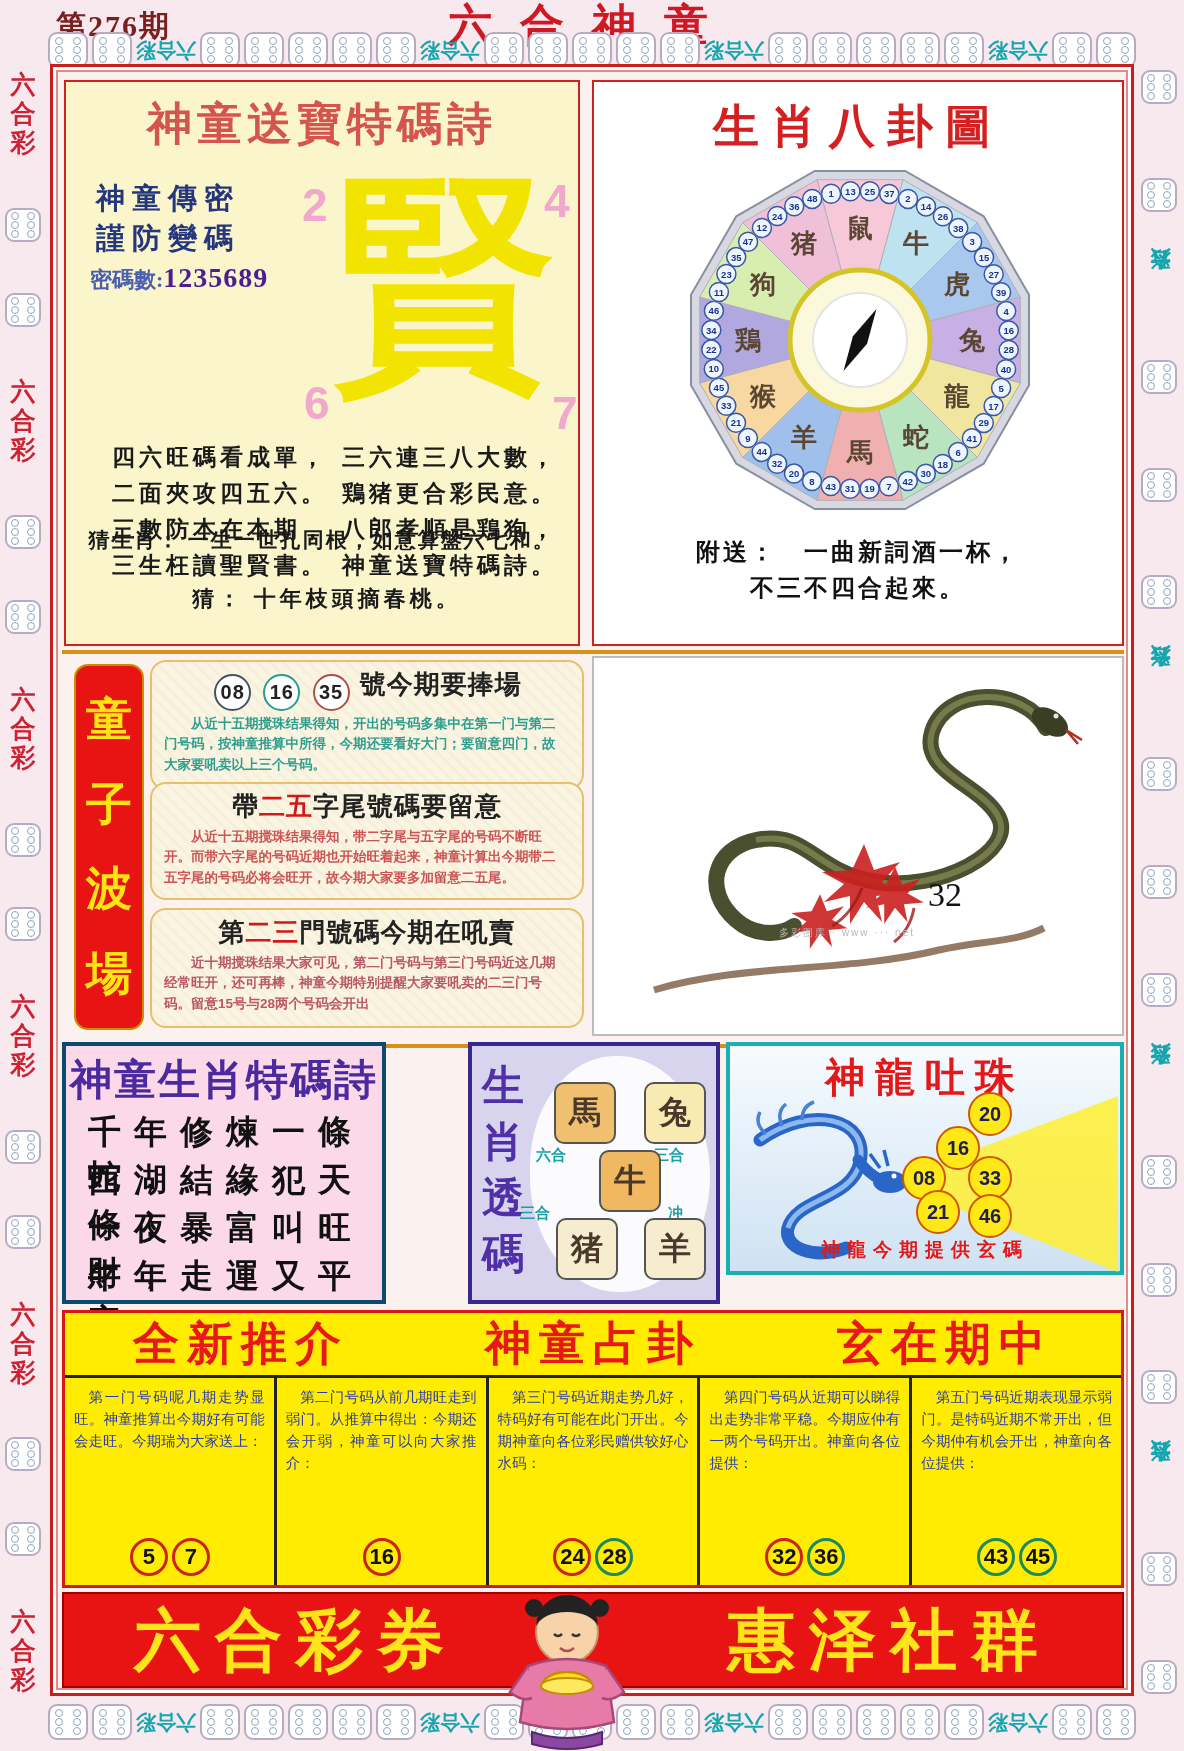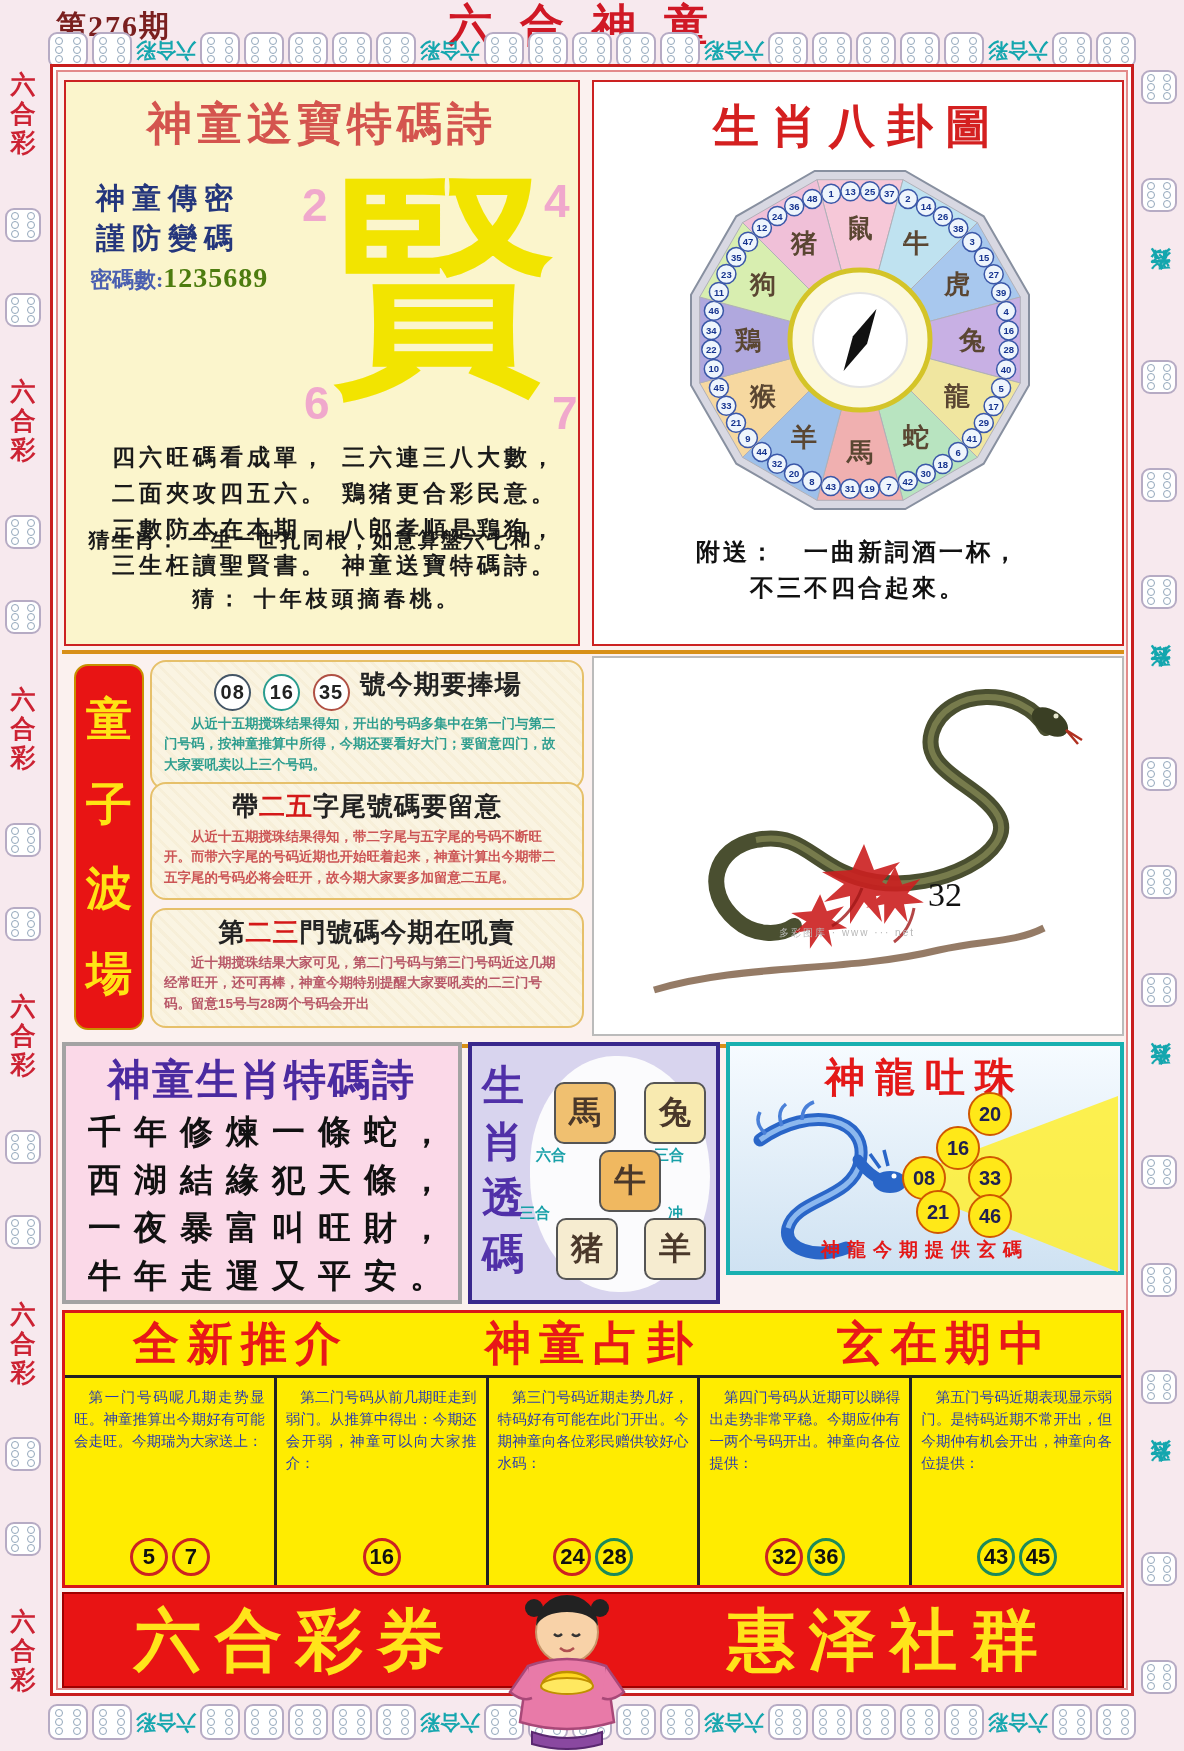--- a/index.html
+++ b/index.html
@@ -31,21 +31,21 @@
 
   
   .main-frame{left:50px;top:64px;width:1078px;height:1626px;border:3px solid #c81e1e;
               box-shadow:inset 0 0 0 3px #ffffff, inset 0 0 0 5px #e38a8a;background:#fbf1ef;}
 
   
   .panel1{left:64px;top:80px;width:516px;height:566px;background:#fbf5cc;border:2px solid #cc2222;box-sizing:border-box;}
   .p1-title{left:0;right:0;top:12px;text-align:center;font-size:45px;font-weight:bold;color:#d4544e;letter-spacing:5px;}
   .p1-secret{left:30px;top:96px;font-size:29px;font-weight:bold;color:#24367c;line-height:40px;letter-spacing:7px;}
   .p1-code{left:24px;top:180px;font-size:22px;font-weight:bold;color:#4a5fb0;}
-  .p1-code b{color:#4d7c0f;font-size:28px;letter-spacing:1px;}
+  .p1-code b{color:#4c1d95;font-size:28px;letter-spacing:1px;}
   .p1-big{left:268px;top:92px;font-size:222px;line-height:1;font-weight:bold;color:#f2e400;}
   .p1-corner{font-size:46px;font-weight:bold;color:#f0a8cc;}
   .p1-poem{top:358px;font-size:23px;font-weight:bold;color:#1a1a1a;line-height:36px;letter-spacing:4px;}
   .p1-guess{left:0;right:0;top:444px;text-align:center;font-size:21px;font-weight:bold;color:#1a1a1a;letter-spacing:2px;}
   .p1-guess2{left:10px;right:0;top:502px;text-align:center;font-size:22px;font-weight:bold;color:#1a1a1a;letter-spacing:4px;}
 
   
   .panel2{left:592px;top:80px;width:532px;height:566px;background:#ffffff;border:2px solid #cc2222;box-sizing:border-box;}
   .p2-title{left:0;right:0;top:14px;text-align:center;font-size:46px;font-weight:bold;color:#d42020;letter-spacing:12px;}
   .p2-gift{left:0;right:0;top:452px;text-align:center;font-size:24px;font-weight:bold;color:#111;letter-spacing:3px;line-height:36px;}
@@ -62,21 +62,21 @@
   .head-circle{width:33px;height:33px;border:2.5px solid;border-radius:50%;display:inline-flex;align-items:center;
                justify-content:center;font-size:20px;font-weight:bold;margin:0 2px;background:#fff;vertical-align:-6px;}
   .tipbox .body{margin:3px 24px 0 12px;font-size:13.5px;line-height:1.5;text-indent:2em;font-weight:bold;}
   .body-teal{color:#2f9e8f;} .body-red{color:#cc5555;} .body-rose{color:#b85868;}
 
   .snakebox{left:592px;top:656px;width:532px;height:380px;background:#fff;border:2px solid #bbbbbb;box-sizing:border-box;}
   .snake-num{right:160px;top:218px;font-size:34px;color:#111;font-weight:500;}
   .watermark{left:185px;top:268px;font-size:10px;color:#b8b8b8;letter-spacing:2px;}
 
   
-  .pinkpanel{left:62px;top:1042px;width:400px;height:262px;background:#fbd9e8;border:4px solid #a3a3a3;box-sizing:border-box;}
+  .pinkpanel{left:62px;top:1042px;width:324px;height:262px;background:#fbd9e8;border:4px solid #0c4a6e;box-sizing:border-box;}
   .pp-title{left:0;right:0;top:6px;text-align:center;font-size:42px;font-weight:900;color:#4b2aa0;letter-spacing:2px;}
   .pp-line{left:22px;font-size:33px;font-weight:bold;color:#111;letter-spacing:13px;}
   .toumapanel{left:468px;top:1042px;width:252px;height:262px;background:#d8d4ee;border:4px solid #38288c;box-sizing:border-box;}
   .tm-title{left:8px;top:12px;width:46px;font-size:42px;line-height:56px;font-weight:900;color:#5030a8;text-align:center;}
   .tm-cloud{left:58px;top:10px;width:180px;height:236px;background:#fdfdfd;border-radius:48% 52% 50% 50%;opacity:.95;}
   .tm-tile{width:62px;height:62px;border:2px solid #555;border-radius:10px;display:flex;align-items:center;
            justify-content:center;font-size:32px;font-weight:bold;color:#4a382a;box-sizing:border-box;}
   .tm-label{font-size:15px;font-weight:bold;color:#18a0a8;}
   .dragonpanel{left:726px;top:1042px;width:398px;height:233px;border:4px solid #18b0b0;box-sizing:border-box;
                background:linear-gradient(#f6fbff,#cfe2f2);}

